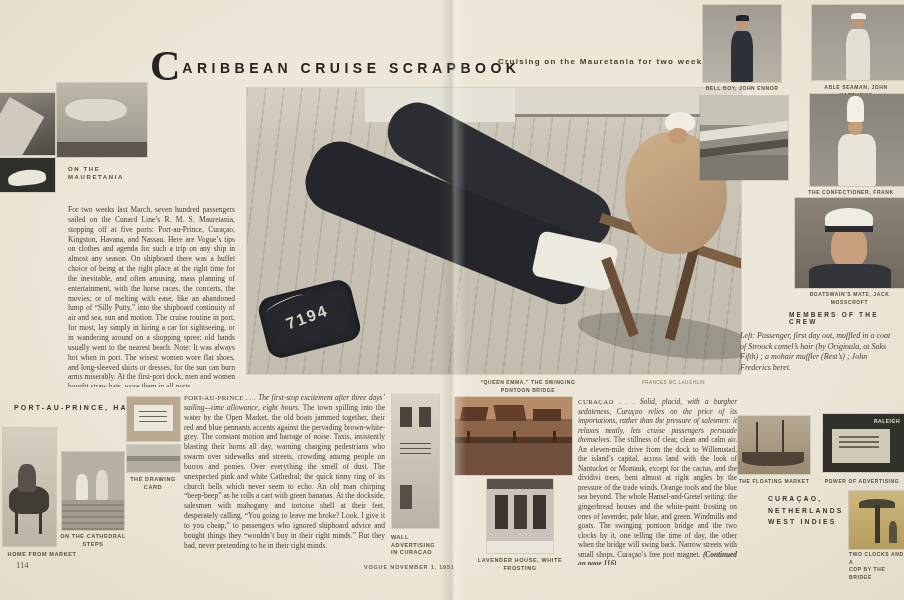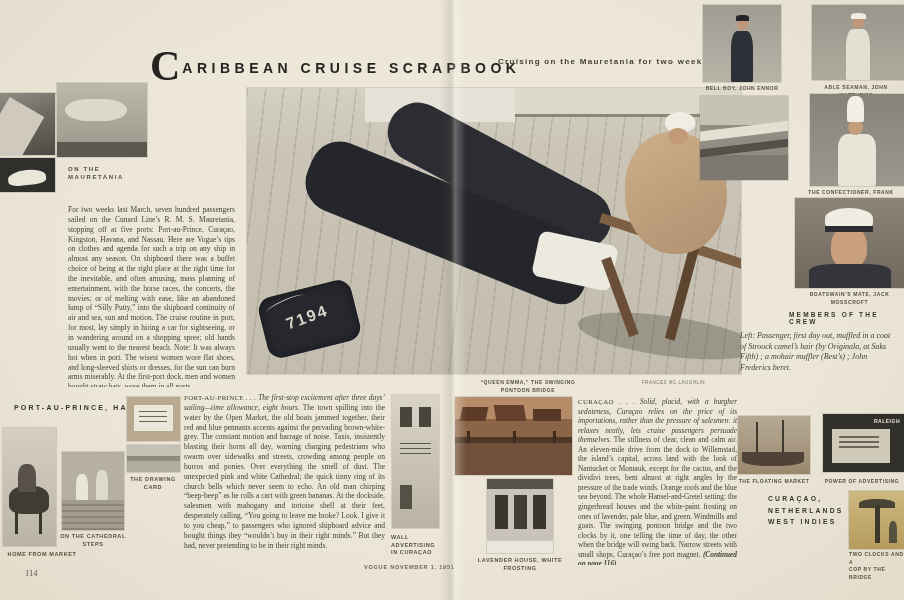--- a/index.html
+++ b/index.html
@@ -19,21 +19,21 @@
   .it{font-style:italic;}
   .lead{letter-spacing:.3px;font-size:6.9px;}
   .title{position:absolute;left:150px;top:48px;white-space:nowrap;color:#26241f;}
   .tc{font:900 42px/36px "Liberation Serif",serif;}
   .tr{font:bold 14px "Liberation Sans",sans-serif;letter-spacing:4.5px;position:relative;top:-7px;margin-left:2px;}
   .deck{position:absolute;left:498px;top:55px;font:bold 8px "Liberation Sans",sans-serif;
         letter-spacing:1.3px;color:#47422f;line-height:14.5px;}
   .note{position:absolute;left:740px;top:331px;width:154px;text-align:left;
         font:italic 8px/10.6px "Liberation Serif",serif;color:#45403a;}
   .credit{position:absolute;font:4.5px "Liberation Sans",sans-serif;letter-spacing:.5px;color:#79745f;}
-  .folio{position:absolute;left:25px;top:560px;font:8.5px "Liberation Serif",serif;color:#5a5547;margin-top:8px;}
+  .folio{position:absolute;left:16px;top:560px;font:8.5px "Liberation Serif",serif;color:#5a5547;}
   .footer{position:absolute;left:364px;top:564px;font:bold 5.5px "Liberation Sans",sans-serif;
         letter-spacing:.8px;color:#6b6557;}
   .loc{line-height:11.5px;}
 </style>
 </head>
 <body>
 
 <div class="pg">
 
   <div class="title"><span class="tc">C</span><span class="tr">ARIBBEAN CRUISE SCRAPBOOK</span></div>

